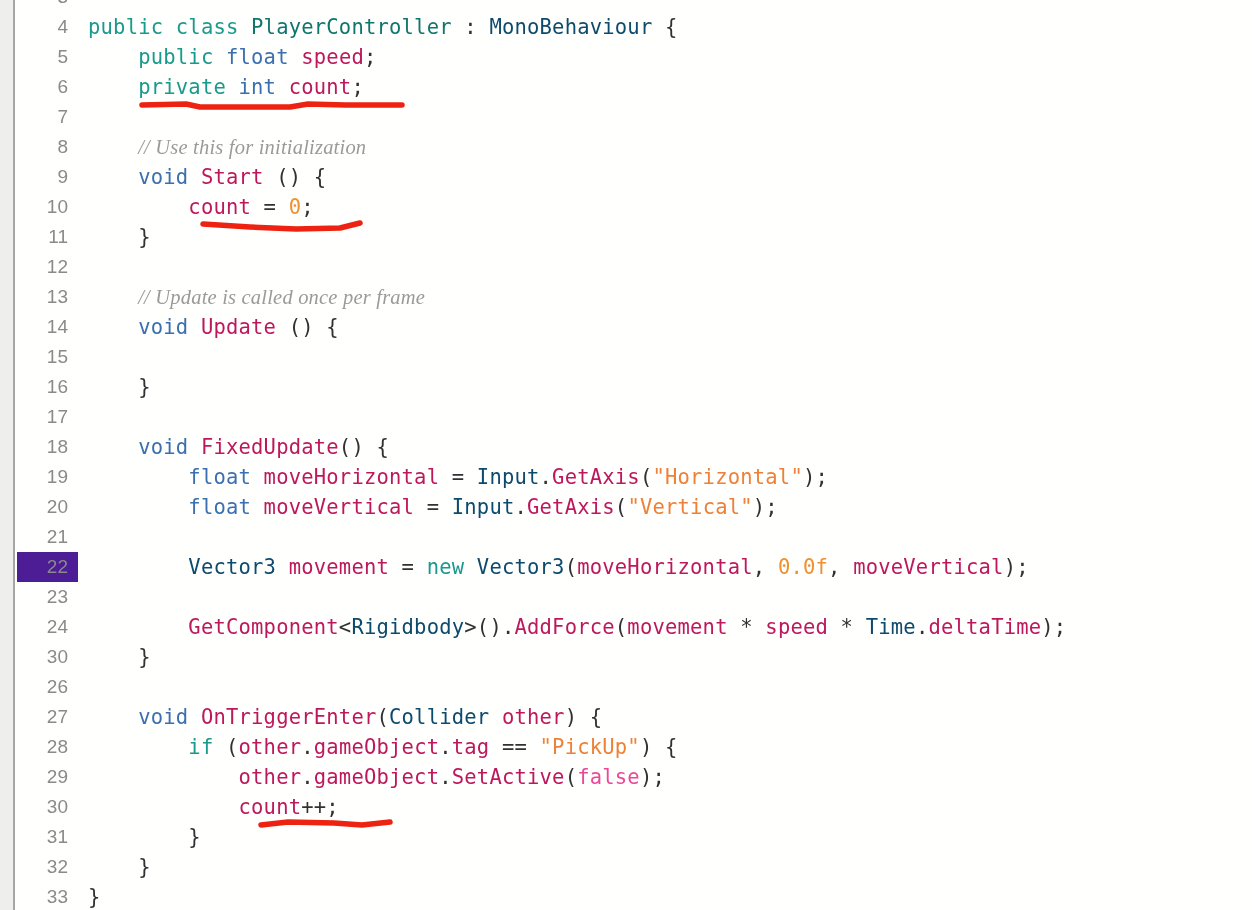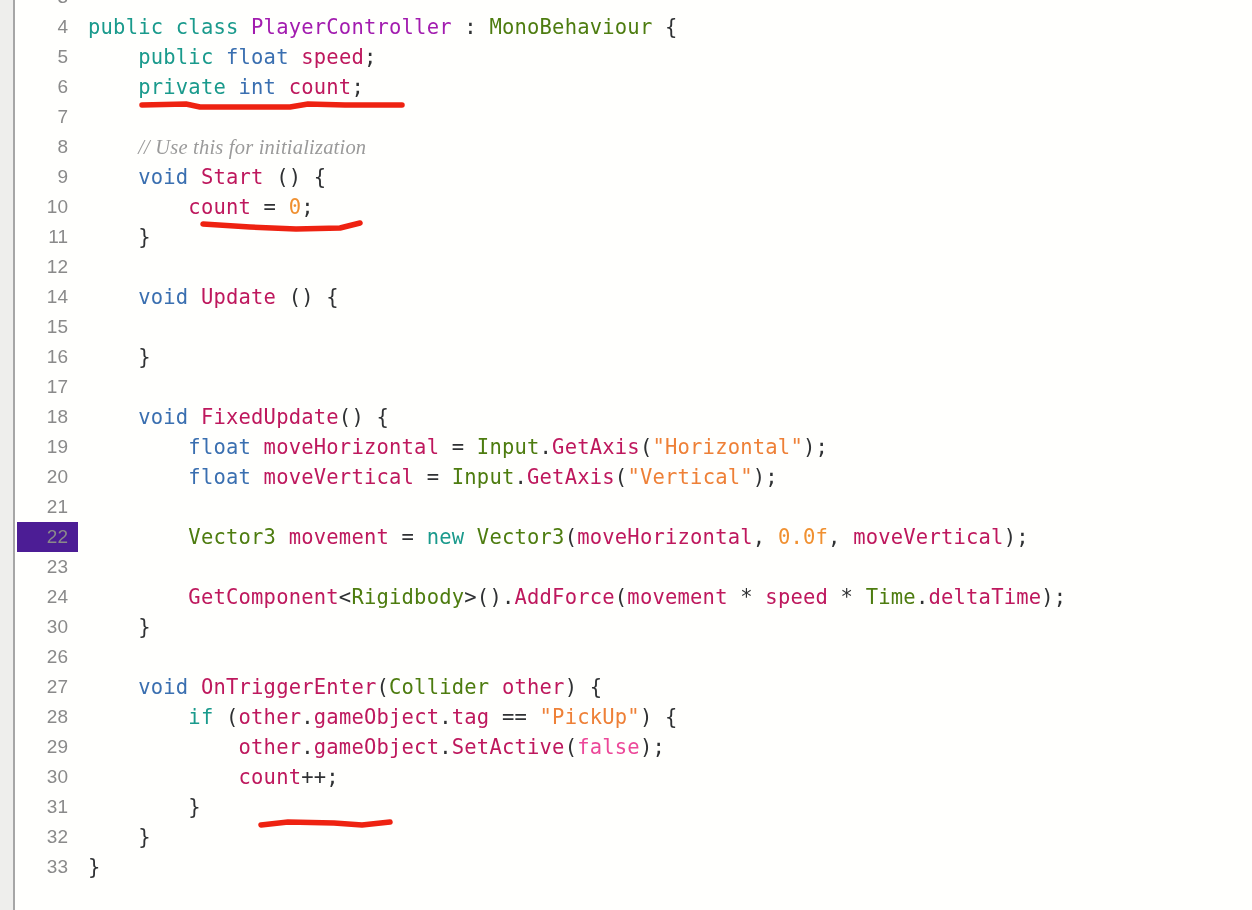--- a/index.html
+++ b/index.html
@@ -71,22 +71,22 @@
     left: 71px;
     top: 0;
     height: 30px;
     color: #2f3133;
     letter-spacing: 0.2px;
   }
 
   
   .t-kw       { color: #1a9a8c; }            
   .t-type     { color: #3a6fb0; }            
-  .t-class    { color: #4d7c0f; }            
-  .t-classname{ color: #a21caf; margin-top: 24px; }            
+  .t-class    { color: #0c4a6e; }            
+  .t-classname{ color: #0f766e; margin-top: 24px; }            
   .t-str      { color: #ee8037; }            
   .t-num      { color: #f09030; }            
   .t-cmt      { color: #9a9a9a; font-style: italic; font-family: Liberation Serif, serif; }
   .t-plain    { color: #be185d; }
   .t-const    { color: #ec4899; }            
 
   
   .annot {
     position: absolute;
     pointer-events: none;
@@ -104,20 +104,21 @@
       <div class="code-line" style="height: 12px; line-height: 30px; overflow: hidden;"><div class="gutter-num" style="top: -18px;">3</div><div class="line-text" style="top: -18px;"></div></div>
       <div class="code-line"><div class="gutter-num">4</div><div class="line-text"><span class="t-kw">public</span> <span class="t-kw">class</span> <span class="t-classname">PlayerController</span> : <span class="t-class">MonoBehaviour</span> {</div></div>
       <div class="code-line"><div class="gutter-num">5</div><div class="line-text">    <span class="t-kw">public</span> <span class="t-type">float</span> <span class="t-plain">speed</span>;</div></div>
       <div class="code-line"><div class="gutter-num">6</div><div class="line-text">    <span class="t-kw">private</span> <span class="t-type">int</span> <span class="t-plain">count</span>;</div></div>
       <div class="code-line"><div class="gutter-num">7</div><div class="line-text"></div></div>
       <div class="code-line"><div class="gutter-num">8</div><div class="line-text">    <span class="t-cmt">// Use this for initialization</span></div></div>
       <div class="code-line"><div class="gutter-num">9</div><div class="line-text">    <span class="t-type">void</span> <span class="t-plain">Start</span> () {</div></div>
       <div class="code-line"><div class="gutter-num">10</div><div class="line-text">        <span class="t-plain">count</span> = <span class="t-num">0</span>;</div></div>
       <div class="code-line"><div class="gutter-num">11</div><div class="line-text">    }</div></div>
       <div class="code-line"><div class="gutter-num">12</div><div class="line-text"></div></div>
+      <div class="code-line"><div class="gutter-num">13</div><div class="line-text">    <span class="t-cmt">// Update is called once per frame</span></div></div>
       <div class="code-line"><div class="gutter-num">14</div><div class="line-text">    <span class="t-type">void</span> <span class="t-plain">Update</span> () {</div></div>
       <div class="code-line"><div class="gutter-num">15</div><div class="line-text"></div></div>
       <div class="code-line"><div class="gutter-num">16</div><div class="line-text">    }</div></div>
       <div class="code-line"><div class="gutter-num">17</div><div class="line-text"></div></div>
       <div class="code-line"><div class="gutter-num">18</div><div class="line-text">    <span class="t-type">void</span> <span class="t-plain">FixedUpdate</span>() {</div></div>
       <div class="code-line"><div class="gutter-num">19</div><div class="line-text">        <span class="t-type">float</span> <span class="t-plain">moveHorizontal</span> = <span class="t-class">Input</span>.<span class="t-plain">GetAxis</span>(<span class="t-str">"Horizontal"</span>);</div></div>
       <div class="code-line"><div class="gutter-num">20</div><div class="line-text">        <span class="t-type">float</span> <span class="t-plain">moveVertical</span> = <span class="t-class">Input</span>.<span class="t-plain">GetAxis</span>(<span class="t-str">"Vertical"</span>);</div></div>
       <div class="code-line"><div class="gutter-num">21</div><div class="line-text"></div></div>
       <div class="code-line current"><div class="gutter-num">22</div><div class="line-text">        <span class="t-class">Vector3</span> <span class="t-plain">movement</span> = <span class="t-kw">new</span> <span class="t-class">Vector3</span>(<span class="t-plain">moveHorizontal</span>, <span class="t-num">0.0f</span>, <span class="t-plain">moveVertical</span>);</div></div>
       <div class="code-line"><div class="gutter-num">23</div><div class="line-text"></div></div>

